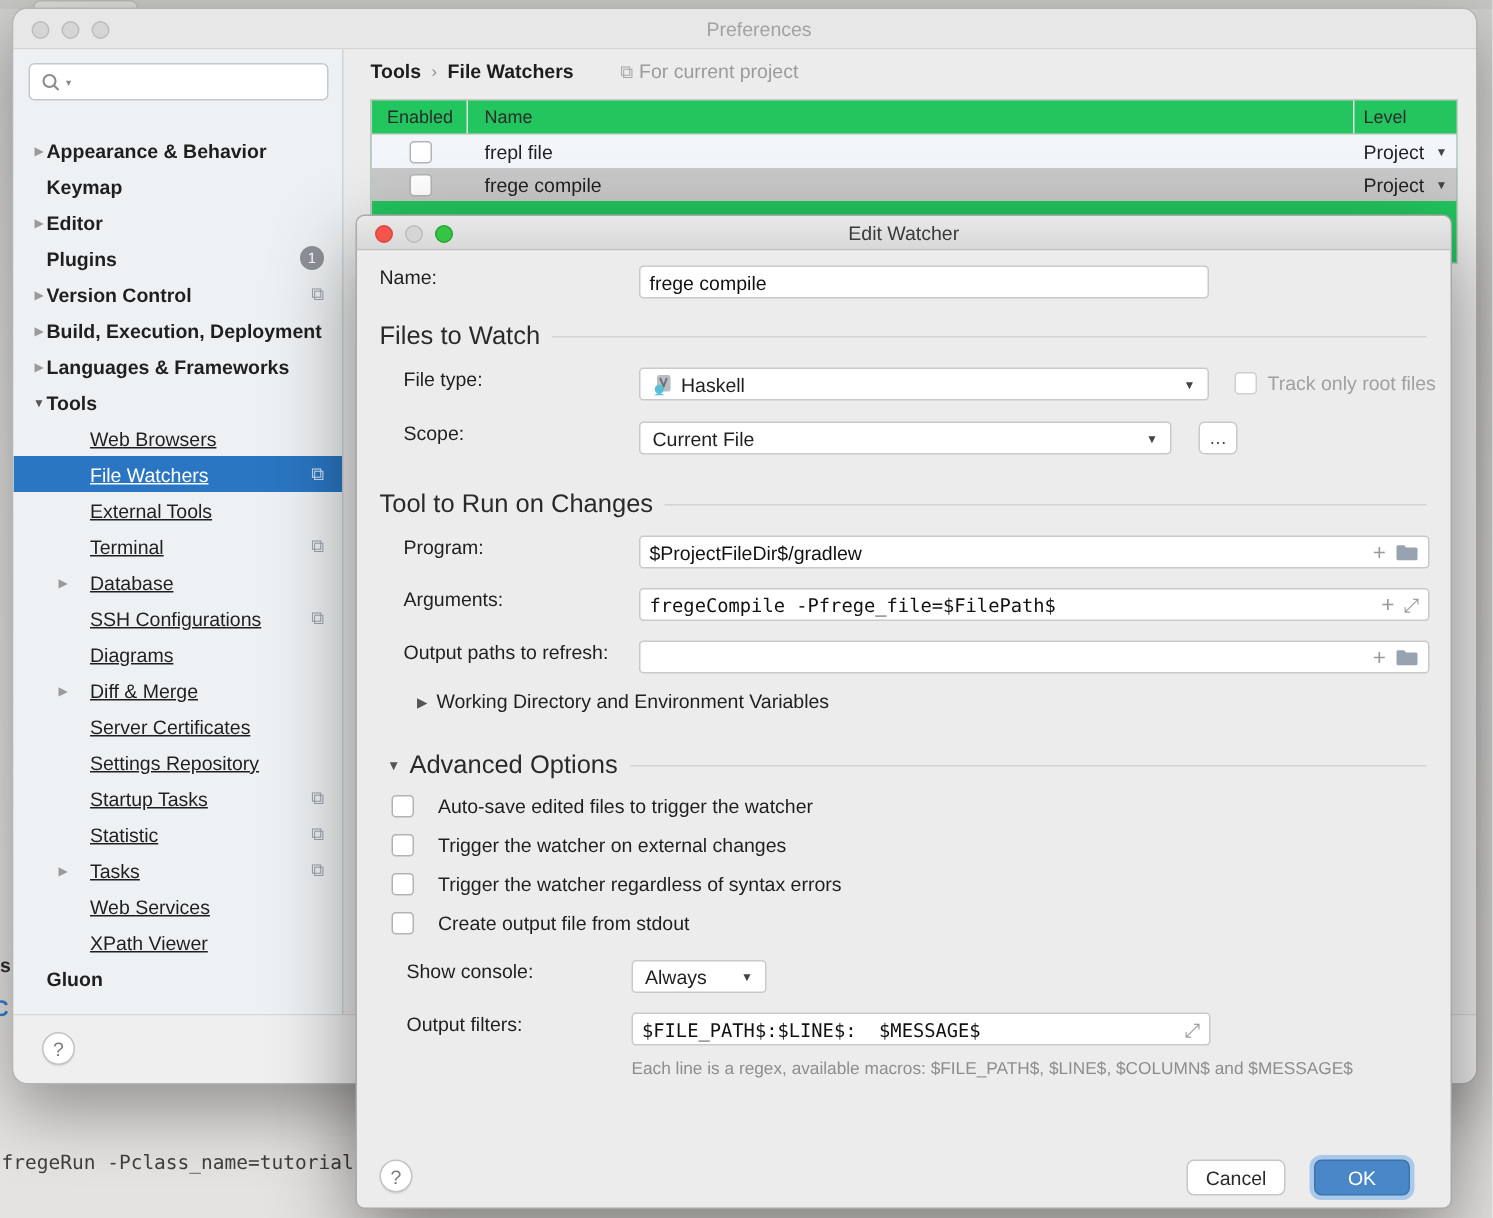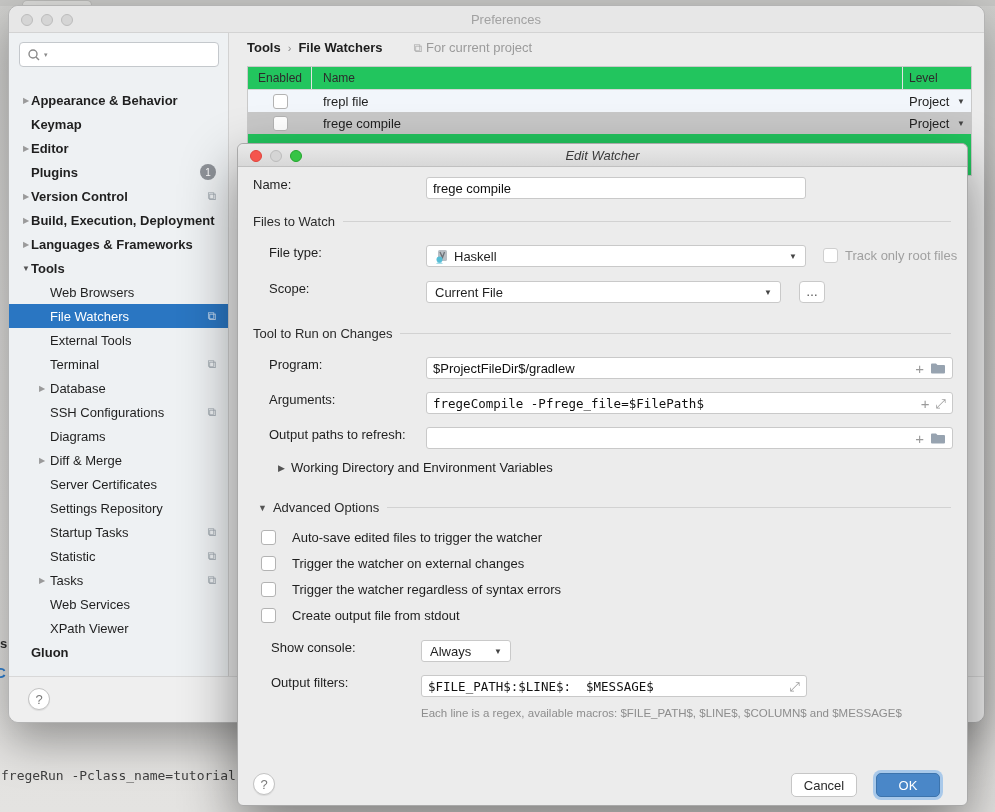--- a/index.html
+++ b/index.html
@@ -38,21 +38,21 @@
   .searchbox { position:absolute; left:10px; top:9px; width:200px; height:25px; background:#fff; border:1px solid #c4c8cc; border-radius:4px; display:flex; align-items:center; padding-left:6px; gap:2px; }
   .mag { width:16px; height:16px; }
   .mag-caret { font-size:7px; color:#8a8a8a; }
   .tree { position:absolute; left:0; top:55px; right:0; }
   .tree-item { height:24px; display:flex; align-items:center; position:relative; padding-right:10px; }
   .tree-item .arrow { width:10px; font-size:8px; color:#9a9a9a; text-align:center; flex:0 0 auto; }
   .tree-item .arrow.down { color:#555; }
   .tree-item.top { padding-left:12px; }
   .tree-item.child { padding-left:28px; }
   .tree-item.top .label { margin-left:0; }
-  .tree-item.child .label { margin-left:3px; }
+  .tree-item.child .label { margin-left:13px;text-decoration:underline; }
   .tree-item.bold .label { font-weight:bold; }
   .tree-item .spacer { flex:1; }
   .tree-item .badge { background:#8e9298; color:#fff; font-size:10px; width:16px; height:16px; border-radius:50%; display:flex; align-items:center; justify-content:center; margin-right:2px; }
   .tree-item .tail-icon { color:#9aa3ab; font-size:12px; margin-right:2px; }
   .tree-item.selected { background:var(--sel-blue); color:#fff; }
   .tree-item.selected .tail-icon { color:#cfe0f2; }
 
   .prefs-footer { position:absolute; left:0; right:0; bottom:0; height:46px; background:#efefef; border-top:1px solid #d8d8d8; border-radius:0 0 10px 10px; }
   .help-circle { width:22px; height:22px; border-radius:50%; background:#fff; border:1px solid #c3c3c3; color:#7a7a7a; font-size:13px; display:flex; align-items:center; justify-content:center; box-shadow:0 1px 1px rgba(0,0,0,0.08); }
   .prefs-footer .help-circle { position:absolute; left:19px; top:11px; }
@@ -80,36 +80,36 @@
   .checkbox { width:15px; height:15px; background:#fff; border:1px solid #b3b3b3; border-radius:3px; flex:0 0 auto; }
   .checkbox.disabled { border-color:#cfcfcf; }
 
   
   .dialog {
     position:absolute; left:237px; top:143px; width:731px; height:663px;
     background:#ececec; border:1px solid #a9a9a9; border-radius:6px 6px 6px 6px;
     box-shadow:0 22px 55px rgba(0,0,0,0.45);
   }
   .dlg-titlebar { position:absolute; left:0; top:0; right:0; height:23px;
-    background:linear-gradient(180deg,#e9e9e9,#d8d8d8); border-bottom:1px solid #c0c0c0; border-radius:6px 6px 0 0;font-style:italic; }
+    background:linear-gradient(180deg,#e9e9e9,#d8d8d8); border-bottom:1px solid #c0c0c0; border-radius:6px 6px 0 0; }
   .dlg-titlebar .traffic { top:6px; }
   .dlg-title { position:absolute; left:0; right:0; top:4px; text-align:center; font-size:13px; color:#3a3a3a; }
 
   .drow { position:absolute; display:flex; align-items:center; }
   .dlabel { font-size:13px; color:#1f1f1f; }
   .field { background:#fff; border:1px solid #c9c9c9; border-radius:3px; height:22px; display:flex; align-items:center; padding:0 6px; font-size:13px; color:#111; }
   .field .grow { flex:1; }
   .field-icons { display:flex; align-items:center; gap:6px; color:#9a9a9a; }
   .plus-ic { font-size:15px; color:#9a9a9a; line-height:1; }
   .expand-ic { font-size:13px; color:#9a9a9a; line-height:1; }
   .combo { background:#fff; border:1px solid #c9c9c9; border-radius:3px; height:22px; display:flex; align-items:center; padding:0 8px; font-size:13px; }
   .combo .cgrow { flex:1; display:flex; align-items:center; gap:5px; }
   .combo .dd-arrow { font-size:8px; color:#444; }
   .sep-line { flex:1; height:1px; background:#d2d2d2; margin-left:8px; margin-right:0; }
-  .section-title { font-size:13px; color:#2a2a2a; }
+  .section-title { font-size:17px; color:#2a2a2a; }
   .tri { font-size:9px; color:#545454; margin-right:6px; }
   .cbrow { position:absolute; display:flex; align-items:flex-end; gap:16px; left:23px; }
   .note { position:absolute; font-size:11.5px; color:#8d8d8d; }
   .dots-btn { width:26px; height:22px; background:#fff; border:1px solid #c9c9c9; border-radius:4px; display:flex; align-items:center; justify-content:center; font-size:12px; color:#444; margin-left:9px; }
   .track { display:flex; align-items:center; gap:7px; color:#a0a0a0; }
   .btn { height:24px; border-radius:5px; font-size:13px; display:flex; align-items:center; justify-content:center; }
   .btn-cancel { width:66px; background:#fff; border:1px solid #c6c6c6; color:#2a2a2a; }
   .btn-ok { width:64px; background:var(--ok-blue); border:1px solid #3d74ad; color:#fff; box-shadow:0 0 0 3px var(--ok-ring); }
   .dlg-help { position:absolute; left:15px; top:629px; }
 </style>

